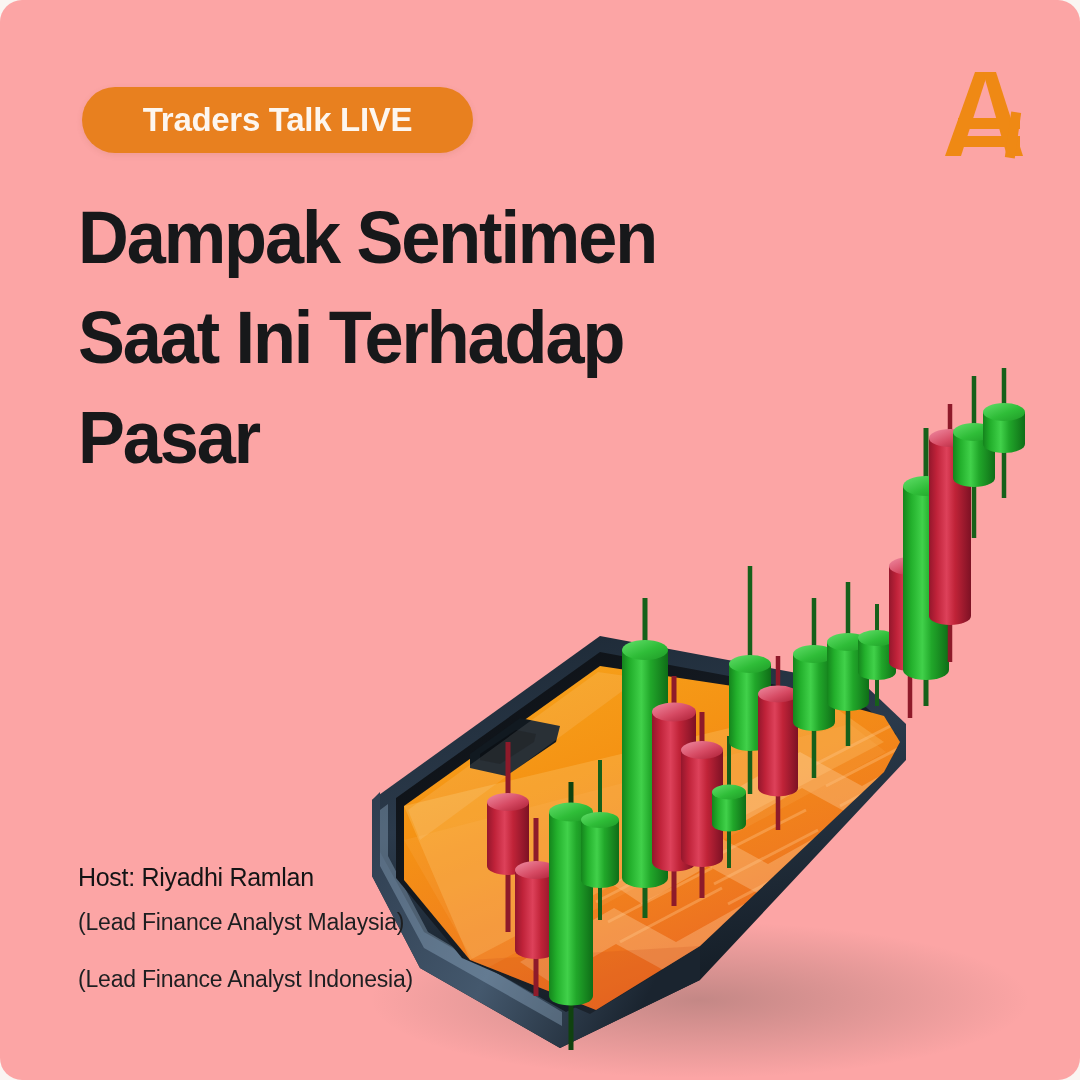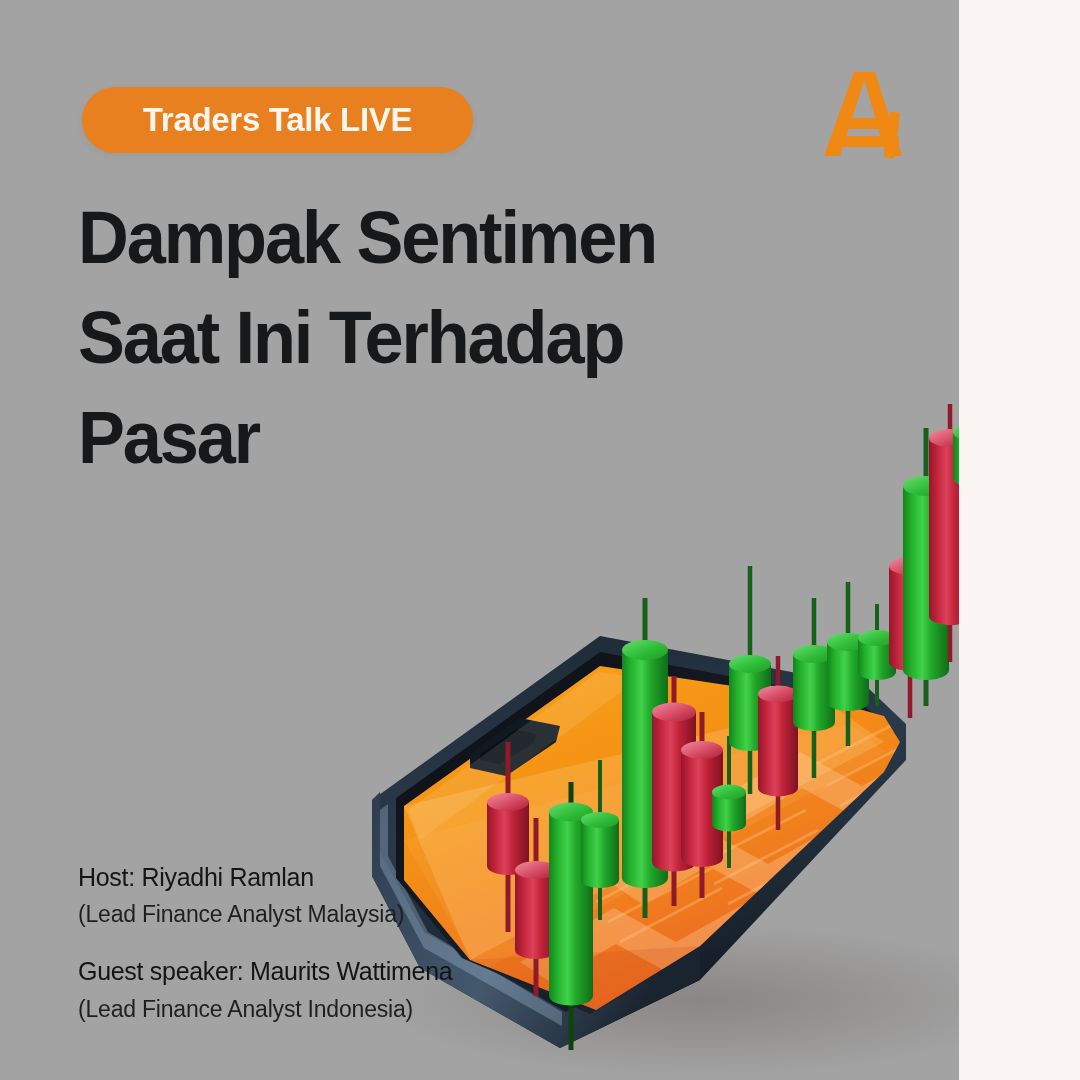--- a/index.html
+++ b/index.html
@@ -4,23 +4,24 @@
 <style>
   html,body{margin:0;padding:0;}
   body{
     width:1080px;height:1080px;
     background:#faf5f2;
     font-family:"Liberation Sans", sans-serif;
     overflow:hidden;
   }
   #poster{
     position:relative;
-    width:959px;height:1080px;
-    background:#a3a3a3;
+    width:1080px;height:1080px;
+    background:#fca5a5;
     overflow:hidden;
+    border-radius:22px;
   }
 
   
   .badge{
     position:absolute;left:82px;top:87px;
     width:391px;height:66px;
     background:#e8801f;
     border-radius:33px;
     display:flex;align-items:center;justify-content:center;
     box-shadow:0 2px 6px rgba(120,70,10,.10);
@@ -68,21 +69,21 @@
 
   
   .credits{position:absolute;left:78px;top:862px;z-index:40;}
   .credit-block{margin-bottom:26px;}
   .credit-name{
     font-size:25px;font-weight:normal;color:#131415;
     letter-spacing:-0.3px;line-height:1.25;white-space:nowrap;
   }
   .credit-role{
     font-size:23px;color:#1e1f21;letter-spacing:-0.2px;
-    line-height:1.35;margin-top:6px;white-space:nowrap;
+    line-height:1.35;margin-top:14px;white-space:nowrap;
   }
 
   
   .artwork{
     position:absolute;left:0;top:0;width:1080px;height:1080px;
     z-index:10;pointer-events:none;
   }
   .credits{pointer-events:auto;}
 </style>
 </head>
@@ -335,18 +336,17 @@
     <span class="hl">Pasar</span>
   </div>
 
 
   <div class="credits">
     <div class="credit-block">
       <div class="credit-name">Host: Riyadhi Ramlan</div>
       <div class="credit-role">(Lead Finance Analyst Malaysia)</div>
     </div>
     <div class="credit-block">
-      <div class="credit-name">Guest speaker: Maurits Wattimena</div>
       <div class="credit-role">(Lead Finance Analyst Indonesia)</div>
     </div>
   </div>
 
 </div>
 
 </body></html>

